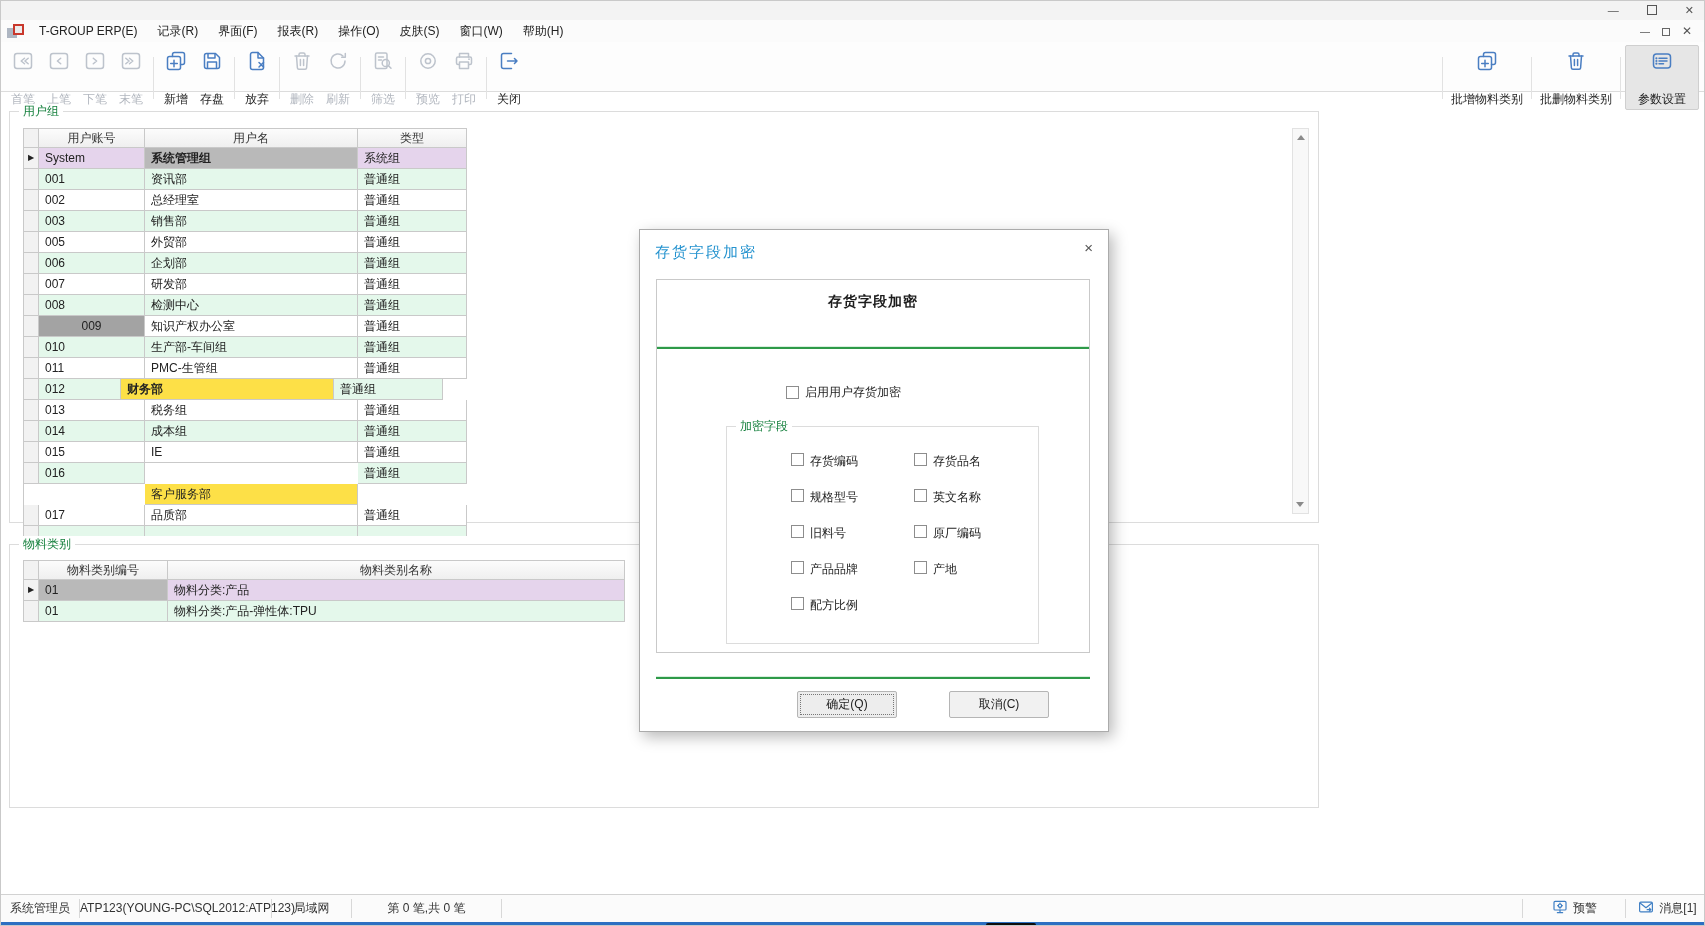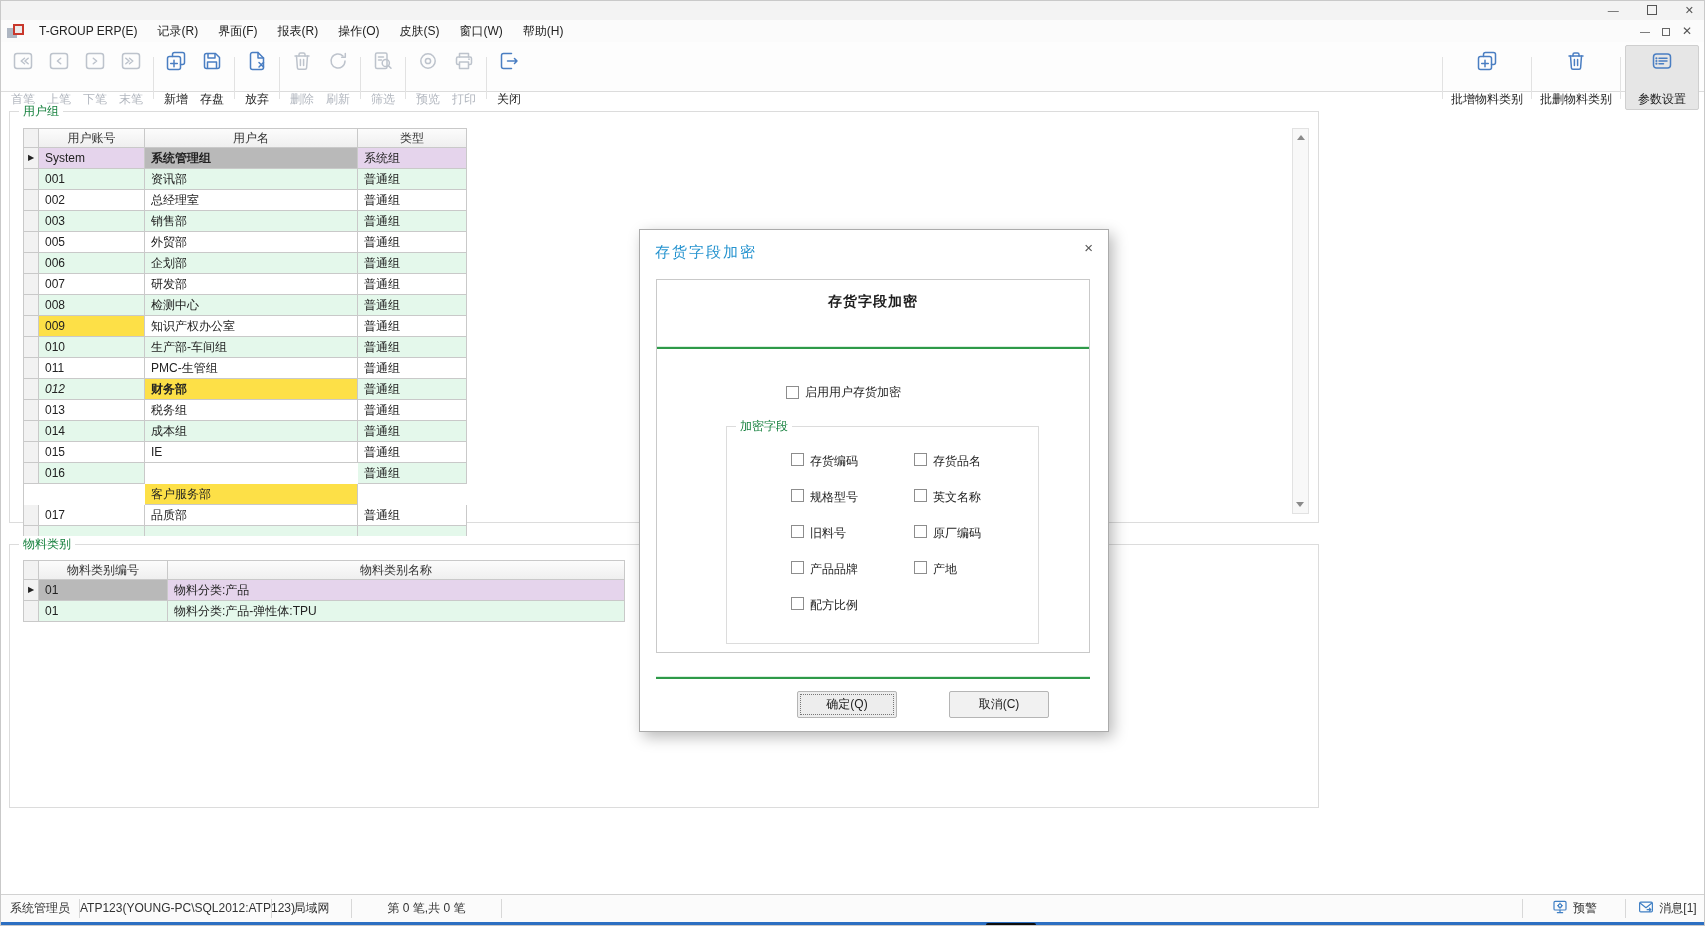--- a/index.html
+++ b/index.html
@@ -346,39 +346,39 @@
           <div class="tc" style="width: 109px; background: rgb(255, 255, 255);">普通组</div>
         </div>
         <div class="trow">
           <div class="tc selcell" style="width: 15px;"></div>
           <div class="tc" style="width: 106px; background: rgb(228, 248, 235);">008</div>
           <div class="tc" style="width: 213px; background: rgb(228, 248, 235); font-weight: normal;">检测中心</div>
           <div class="tc" style="width: 109px; background: rgb(228, 248, 235);">普通组</div>
         </div>
         <div class="trow">
           <div class="tc selcell" style="width: 15px;"></div>
-          <div class="tc" style="width: 106px; background: #fde047;">009</div>
+          <div class="tc" style="width: 106px; background: #a3a3a3; text-align: center;">009</div>
           <div class="tc" style="width: 213px; background: rgb(255, 255, 255); font-weight: normal;">知识产权办公室</div>
           <div class="tc" style="width: 109px; background: rgb(255, 255, 255);">普通组</div>
         </div>
         <div class="trow">
           <div class="tc selcell" style="width: 15px;"></div>
           <div class="tc" style="width: 106px; background: rgb(228, 248, 235);">010</div>
           <div class="tc" style="width: 213px; background: rgb(228, 248, 235); font-weight: normal;">生产部-车间组</div>
           <div class="tc" style="width: 109px; background: rgb(228, 248, 235);">普通组</div>
         </div>
         <div class="trow">
           <div class="tc selcell" style="width: 15px;"></div>
           <div class="tc" style="width: 106px; background: rgb(255, 255, 255);">011</div>
           <div class="tc" style="width: 213px; background: rgb(255, 255, 255); font-weight: normal;">PMC-生管组</div>
           <div class="tc" style="width: 109px; background: rgb(255, 255, 255);">普通组</div>
         </div>
         <div class="trow">
           <div class="tc selcell" style="width: 15px;"></div>
-          <div class="tc" style="width: 106px; background: rgb(228, 248, 235); font-style: italic;">012</div>
+          <div class="tc" style="width: 82px; background: rgb(228, 248, 235);">012</div>
           <div class="tc" style="width: 213px; background: #fde047; font-weight: bold;">财务部</div>
           <div class="tc" style="width: 109px; background: rgb(228, 248, 235);">普通组</div>
         </div>
         <div class="trow">
           <div class="tc selcell" style="width: 15px;"></div>
           <div class="tc" style="width: 106px; background: rgb(255, 255, 255);">013</div>
           <div class="tc" style="width: 213px; background: rgb(255, 255, 255); font-weight: normal;">税务组</div>
           <div class="tc" style="width: 109px; background: rgb(255, 255, 255);">普通组</div>
         </div>
         <div class="trow">

